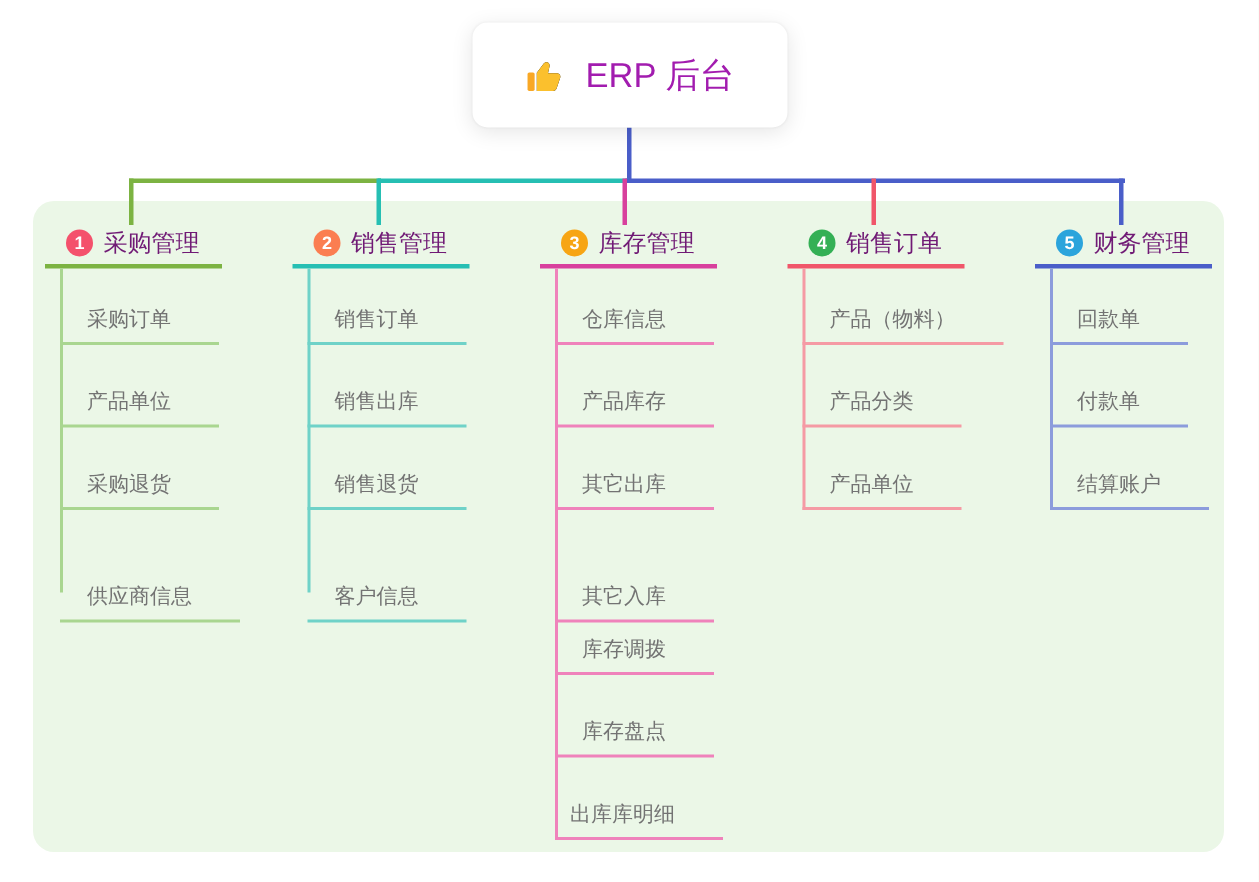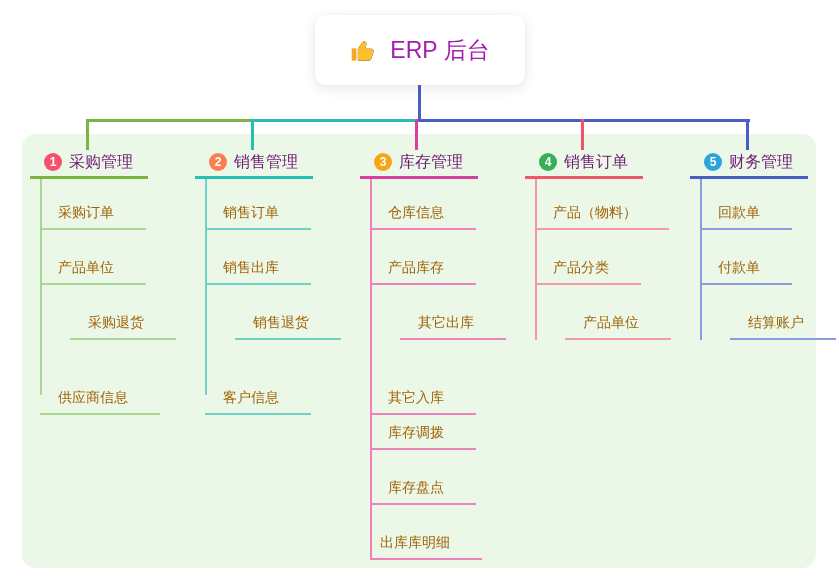--- a/index.html
+++ b/index.html
@@ -32,23 +32,23 @@
   .hdr  { position:absolute; top:0; left:0; width:104px; height:28px;
           padding-left:14px; display:flex; align-items:center;
           border-bottom:3px solid var(--main); cursor:pointer; }
   .badge { width:18px; height:18px; border-radius:50%; background:var(--badge);
            color:#fff; font-size:12px; font-weight:bold; line-height:18px;
            display:flex; align-items:center; justify-content:center;
            margin-right:7px; flex:none; }
   .hlabel { font-size:16px; color:#701a75; font-weight:500; white-space:nowrap; }
   .vline { position:absolute; left:10px; top:31px; width:2px; background:var(--light); }
   .child { position:absolute; left:10px; padding:0 32px 6px 18px;
-           font-size:14px; line-height:20px; color:#a16207; white-space:nowrap;
+           font-size:14px; line-height:20px; color:#737373; white-space:nowrap;
            border-bottom:2px solid var(--light); cursor:pointer; }
-  .ct0 { top:54px; }  .ct1 { top:109px; } .ct2 { top:164px;margin-left:30px; } .ct3 { top:219px;margin-top:20px; }
+  .ct0 { top:54px; }  .ct1 { top:109px; } .ct2 { top:164px; } .ct3 { top:219px;margin-top:20px; }
   .ct4 { top:274px; } .ct5 { top:329px; } .ct6 { top:384px;padding-left:10px; }
   .vh3 { height:161px; } .vh4 { height:216px; } .vh7 { height:381px; }
 </style>
 </head>
 <body>
 
 <div class="stage">
 
   <div class="panel" style="background: rgb(235, 247, 231);"></div>
 

